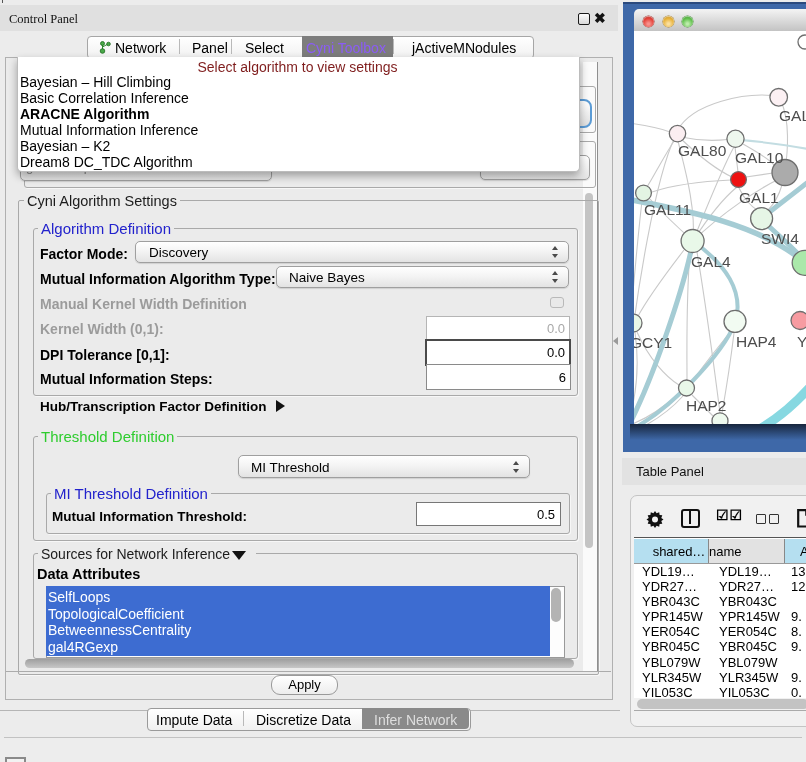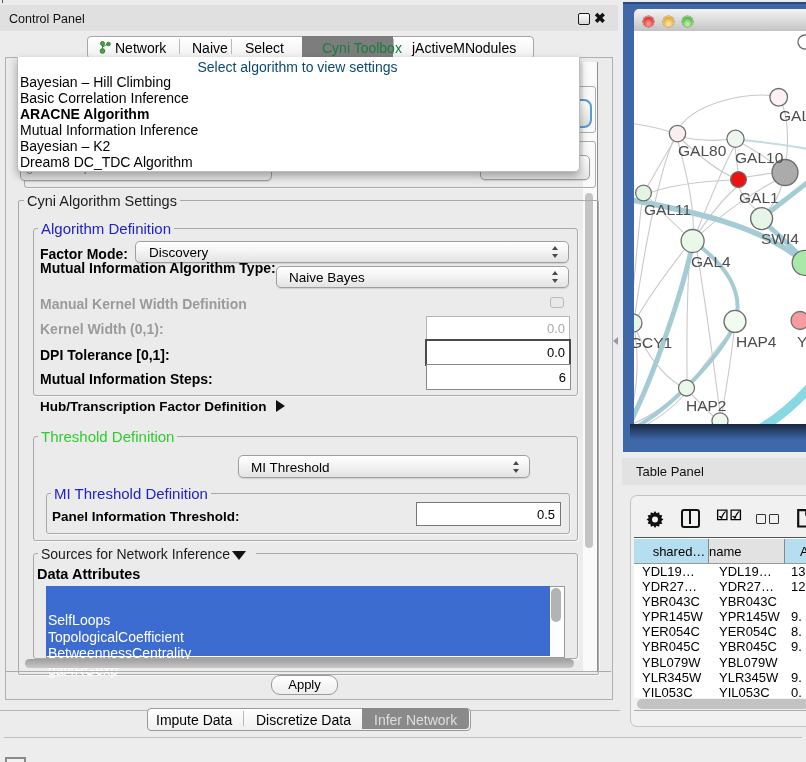--- a/index.html
+++ b/index.html
@@ -18,40 +18,40 @@
 .arr:after{content:"";position:absolute;left:0;bottom:0;border-left:3.5px solid transparent;border-right:3.5px solid transparent;border-top:4.5px solid #4a4a4a;}
 .fld{position:absolute;background:#fff;font-size:13px;text-align:right;white-space:nowrap;}
 </style>
 </head>
 <body>
 <div id="app">
 
 <div class="abs" style="left:2px;top:0;width:1px;height:3px;background:#555;"></div>
 
 <div class="abs" style="left:0;top:5px;width:618px;height:26px;background:#e0e0e0;"></div>
-<div class="abs" style="left:9px;top:12px;font-size:12.5px;color:#111;">Control Panel</div>
+<div class="abs" style="left:9px;top:12px;font-size:12.5px;color:#111;font-family:Liberation Serif, serif;">Control Panel</div>
 
 <div class="abs" style="left:578px;top:13px;width:10px;height:10px;border:1.8px solid #1a1a1a;border-radius:2px;background:linear-gradient(#fdfdfd,#d8d8d8);"></div>
 <div class="abs" style="left:594px;top:10px;font-size:14px;font-weight:bold;color:#111;">✖</div>
 
 <div class="abs" style="left:87px;top:36px;width:445px;height:21px;border:1px solid #a6a6a6;border-radius:4px;background:linear-gradient(#ffffff,#f1f1f1);"></div>
 <div class="abs" style="left:179px;top:39px;width:1px;height:15px;background:#b9b9b9;"></div>
 <div class="abs" style="left:231px;top:39px;width:1px;height:15px;background:#b9b9b9;"></div>
 <div class="abs" style="left:302px;top:36px;width:91px;height:21px;background:#7d7d7d;"></div>
 <div class="abs" style="left:393px;top:39px;width:1px;height:15px;background:#b9b9b9;"></div>
 <svg class="abs" style="left:99px;top:41px;" width="13" height="13" viewBox="0 0 13 13">
       <path d="M3.5 2.5 L3.5 10 M3.5 6 L9 3" stroke="#2e8b2e" stroke-width="1" fill="none"></path>
       <circle cx="3.5" cy="2.5" r="2" fill="#49a949" stroke="#1d6b1d" stroke-width="0.8"></circle>
       <circle cx="3.5" cy="10" r="2.3" fill="#49a949" stroke="#1d6b1d" stroke-width="0.8"></circle>
       <circle cx="9.5" cy="3" r="1.8" fill="#49a949" stroke="#1d6b1d" stroke-width="0.8"></circle>
     </svg>
 <div class="abs lbl" style="left:115px;top:40px;">Network</div>
-<div class="abs lbl" style="left:192px;top:40px;">Naive</div>
+<div class="abs lbl" style="left:192px;top:40px;">Panel</div>
 <div class="abs lbl" style="left:245px;top:40px;">Select</div>
-<div class="abs lbl" style="left:322px;top:40px;color:#15803d;">Cyni Toolbox</div>
+<div class="abs lbl" style="left:306px;top:40px;color:#8b5cf6;">Cyni Toolbox</div>
 <div class="abs lbl" style="left:412px;top:40px;">jActiveMNodules</div>
 
 <div class="abs" style="left:5px;top:57px;width:606px;height:641px;border:1px solid #b0b0b0;background:#ebebeb;"></div>
 
 <div class="abs" style="left:583px;top:62px;width:14px;height:609px;background:#fafafa;"></div>
 <div class="abs" style="left:597px;top:62px;width:1px;height:610px;background:#8f8f8f;"></div>
 <div class="abs" style="left:585px;top:193px;width:8px;height:355px;background:#c4c4c4;border-radius:4px;"></div>
 
 <div class="gb" style="left:24px;top:86px;width:570px;height:45px;"></div>
 <div class="abs" style="left:450px;top:99px;width:138px;height:25px;border:2.5px solid #5b9bd5;border-radius:8px;background:linear-gradient(#ffffff,#e0e0e0);"></div>
@@ -65,21 +65,21 @@
 <div class="gb" style="left:18px;top:200px;width:579px;height:473px;border-radius:2px;"></div>
 <div class="gbt" style="left:24px;top:193px;color:#1c1c1c;">Cyni Algorithm Settings</div>
 
 <div class="gb" style="left:33px;top:228px;width:543px;height:166px;"></div>
 <div class="gbt" style="left:38px;top:220px;color:#2222cc;font-size:15px;">Algorithm Definition</div>
 <div class="abs lbl b" style="left:40px;top:246px;">Factor Mode:</div>
 <div class="combo" style="left:135px;top:241px;width:432px;height:20px;">
       <span class="ct">Discovery</span>
       <span class="arr"></span>
     </div>
-<div class="abs lbl b" style="left:40px;top:260px;">Mutual Information Algorithm Type:</div>
+<div class="abs lbl b" style="left:40px;top:271px;">Mutual Information Algorithm Type:</div>
 <div class="combo" style="left:276px;top:266px;width:291px;height:20px;">
       <span class="ct" style="left:12px;">Naive Bayes</span>
       <span class="arr"></span>
     </div>
 <div class="abs glbl" style="left:40px;top:296px;">Manual Kernel Width Definition</div>
 <div class="abs" style="left:550px;top:297px;width:12px;height:9px;border:1px solid #b9b9b9;border-radius:3px;background:#e9e9e9;"></div>
 <div class="abs glbl" style="left:40px;top:321px;">Kernel Width (0,1):</div>
 <div class="fld" style="left:426px;top:316px;width:138px;height:21px;border:1px solid #b5b5b5;color:#a8a8a8;padding:1px 4px 0 0;line-height:21px;">0.0</div>
 <div class="abs lbl b" style="left:40px;top:347px;">DPI Tolerance [0,1]:</div>
 <div class="fld" style="left:425px;top:339px;width:138px;height:22px;border:2px solid #4a4a4a;color:#000;padding:1px 4px 0 0;line-height:22px;">0.0</div>
@@ -91,39 +91,39 @@
 
 <div class="gb" style="left:33px;top:436px;width:543px;height:103px;"></div>
 <div class="gbt" style="left:38px;top:428px;color:#2ecc2e;font-size:15px;">Threshold Definition</div>
 <div class="combo" style="left:238px;top:455px;width:290px;height:21px;">
       <span class="ct" style="left:12px;">MI Threshold</span>
       <span class="arr"></span>
     </div>
 
 <div class="gb" style="left:46px;top:493px;width:522px;height:39px;"></div>
 <div class="gbt" style="left:51px;top:485px;color:#2222cc;font-size:15px;">MI Threshold Definition</div>
-<div class="abs lbl b" style="left:52px;top:509px;font-size:13.5px;">Panel Information Threshold:</div>
+<div class="abs lbl b" style="left:52px;top:509px;font-size:13.5px;">Mutual Information Threshold:</div>
 <div class="fld" style="left:416px;top:502px;width:138px;height:21px;border:1.5px solid #777;color:#000;padding:1px 5px 0 0;line-height:21px;">0.5</div>
 
 <div class="gb" style="left:33px;top:553px;width:543px;height:104px;"></div>
 <div class="gbt" style="left:38px;top:546px;color:#1c1c1c;font-size:14px;padding-right:26px;">Sources for Network Inference</div>
 <div class="abs" style="left:232px;top:551px;width:0;height:0;border-left:7px solid transparent;border-right:7px solid transparent;border-top:9px solid #111;"></div>
 <div class="abs lbl b" style="left:37px;top:566px;font-size:14.5px;">Data Attributes</div>
 <div class="abs" style="left:46px;top:586px;width:517px;height:70px;border:1px solid #999;background:#fdfdfd;"></div>
 <div class="abs" style="left:46px;top:586px;width:504px;height:70px;background:#3d6cd1;"></div>
-<div class="abs" style="left:48px;top:589px;width:500px;font-size:14px;line-height:16.5px;color:#fff;margin-top:23px;">SelfLoops<br>TopologicalCoefficient<br>BetweennessCentrality<br>gal4RGexp</div>
+<div class="abs" style="left:48px;top:589px;width:500px;font-size:14px;line-height:16.5px;color:#fff;">SelfLoops<br>TopologicalCoefficient<br>BetweennessCentrality<br>gal4RGexp</div>
 <div class="abs" style="left:551px;top:588px;width:10px;height:34px;background:#b3b3b3;border-radius:5px;"></div>
 
 <div class="abs" style="left:25px;top:659px;width:549px;height:9px;background:linear-gradient(#9f9f9f,#c7c7c7);border-radius:4.5px;"></div>
 
 <div class="abs" style="left:6px;top:671px;width:605px;height:1px;background:#ababab;"></div>
 <div class="abs" style="left:271px;top:675px;width:65px;height:18px;border:1px solid #9a9a9a;border-radius:9px;background:linear-gradient(#ffffff,#ededed);text-align:center;font-size:13px;line-height:18px;">Apply</div>
 
 <div class="abs" style="left:17px;top:57px;width:561px;height:114px;background:#fff;border:1px solid #bcbcbc;border-top:none;border-radius:0 0 5px 5px;box-shadow:0 4px 9px rgba(0,0,0,.33);"></div>
-<div class="abs" style="left:17px;top:59px;width:561px;text-align:center;font-size:14px;color:#0c4a6e;">Select algorithm to view settings</div>
+<div class="abs" style="left:17px;top:59px;width:561px;text-align:center;font-size:14px;color:#7f1d1d;">Select algorithm to view settings</div>
 <div class="abs" style="left:20px;top:74px;width:550px;font-size:14px;line-height:16px;color:#000;">Bayesian – Hill Climbing<br>Basic Correlation Inference<br><span class="b">ARACNE Algorithm</span><br>Mutual Information Inference<br>Bayesian – K2<br>Dream8 DC_TDC Algorithm</div>
 
 <div class="abs" style="left:623px;top:2px;width:183px;height:450px;background:#3e68a8;"></div>
 <div class="abs" style="left:623px;top:2px;width:183px;height:2px;background:#2b4a7e;"></div>
 <div class="abs" style="left:634px;top:9px;width:172px;height:22px;background:linear-gradient(#f4f4f4,#c3c3c3);border-radius:5px 0 0 0;border-bottom:1px solid #8e8e8e;"></div>
 <div class="abs" style="left:643px;top:16px;width:11px;height:11px;border-radius:50%;background:radial-gradient(circle at 50% 72%,#f8918c 10%,#e4433a 55%,#b02c25 95%);box-shadow:inset 0 0.5px 1px rgba(255,255,255,.7),0 0 0 0.5px #9c3d37;"></div>
 <div class="abs" style="left:663px;top:16px;width:11px;height:11px;border-radius:50%;background:radial-gradient(circle at 50% 72%,#fbdf9e 10%,#e8b33c 55%,#bd8a1c 95%);box-shadow:inset 0 0.5px 1px rgba(255,255,255,.7),0 0 0 0.5px #a87f2a;"></div>
 <div class="abs" style="left:682px;top:16px;width:11px;height:11px;border-radius:50%;background:radial-gradient(circle at 50% 72%,#bdecab 10%,#62c14e 55%,#379128 95%);box-shadow:inset 0 0.5px 1px rgba(255,255,255,.7),0 0 0 0.5px #4e8f42;"></div>
 <div class="abs" style="left:630px;top:424px;width:176px;height:16px;background:linear-gradient(rgba(20,32,52,.92),rgba(62,104,168,0));"></div>
 <div class="abs" style="left:634px;top:31px;width:172px;height:393px;background:#fff;overflow:hidden;">

